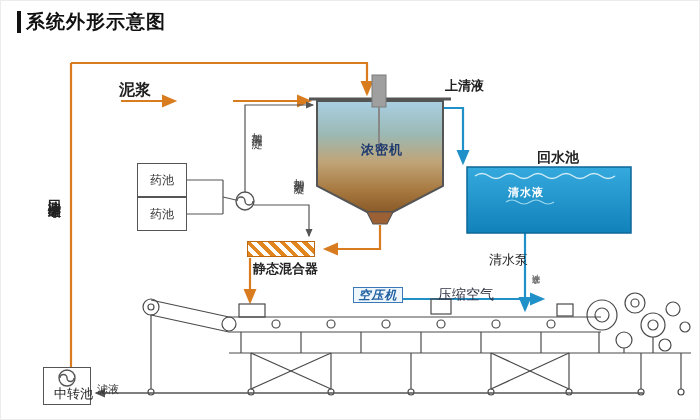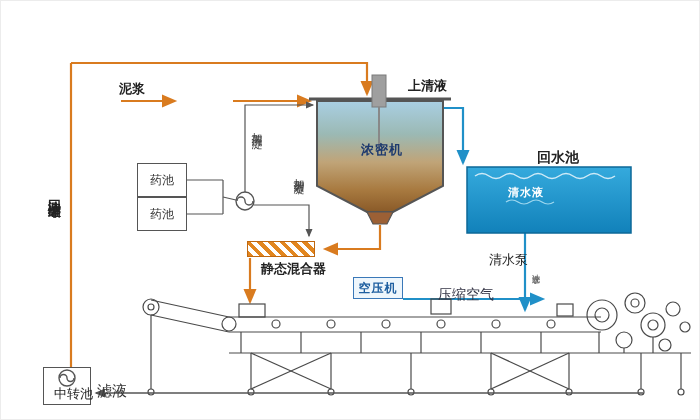--- a/index.html
+++ b/index.html
@@ -168,42 +168,46 @@
       <circle cx="684" cy="326" r="5"></circle>
       <line x1="652" y1="336" x2="652" y2="352"></line>
       <line x1="623" y1="347" x2="623" y2="352"></line>
     </g>
 
     <g stroke="#555" stroke-width="1.5" fill="none">
       <line x1="642" y1="392" x2="95" y2="392" marker-end="url(#ad)"></line>
     </g>
   </svg>
 
+  <div class="titlebar">
+    <div class="bar"></div>
+    <div class="txt">系统外形示意图</div>
+  </div>
 
   <div class="box" style="left:136px; top:162px; width:50px; height:34px;">
     <span>药池</span>
   </div>
   <div class="box" style="left:136px; top:196px; width:50px; height:34px;">
     <span>药池</span>
   </div>
   <div class="mixer" style="left:246px; top:240px; width:68px; height:16px;"></div>
-  <div class="compressor" style="left:352px; top:276px; width:50px; height:22px;">
+  <div class="compressor" style="left:352px; top:286px; width:50px; height:16px;font-style:italic;">
     <span>空压机</span>
   </div>
   <div class="box" style="left:42px; top:366px; width:48px; height:38px;">
     <div class="lbl" style="left:10px; right:0; bottom:1px; position:absolute; font-size:13px; text-align:center;">中转池</div>
   </div>
 
-  <div class="lbl bold" style="left:118px; top:79px; font-size:13px;">泥浆</div>
-  <div class="lbl bold" style="left:407px; top:76px; font-size:13px;">上清液</div>
+  <div class="lbl bold" style="left:118px; top:79px; font-size:16px;">泥浆</div>
+  <div class="lbl bold" style="left:444px; top:76px; font-size:13px;">上清液</div>
   <div class="lbl bold" style="left:360px; top:140px; font-size:13px; color:#1e3a6e; letter-spacing:1px;">浓密机</div>
   <div class="lbl bold" style="left:536px; top:148px; font-size:14px;">回水池</div>
   <div class="lbl bold" style="left:499px; top:184px; font-size:11px; color:#ffffff; letter-spacing:1px;margin-left:8px;">清水液</div>
   <div class="lbl vlabel" style="left:248px; top:122px; font-size:11px; color:#444;">加药沉淀</div>
   <div class="lbl vlabel" style="left:290px; top:168px; font-size:11px; color:#444;">加药絮凝</div>
-  <div class="lbl bold" style="left:252px; top:259px; font-size:13px;padding-left:8px;">静态混合器</div>
+  <div class="lbl bold" style="left:252px; top:259px; font-size:13px;">静态混合器</div>
   <div class="lbl" style="left:488px; top:250px; font-size:13px;">清水泵</div>
   <div class="lbl vlabel" style="left:528px; top:266px; font-size:8px; color:#666; letter-spacing:1px;">冲洗水管</div>
   <div class="lbl" style="left:437px; top:285px; font-size:14px; color:#334;">压缩空气</div>
   <div class="lbl bold vlabel" style="left:44px; top:188px; font-size:13px;">回浓缩罐</div>
-  <div class="lbl" style="left:96px; top:381px; font-size:15px; color:#333;">滤液</div>
+  <div class="lbl" style="left:96px; top:381px; font-size:11px; color:#333;">滤液</div>
 
 </div>
 
 </body></html>

